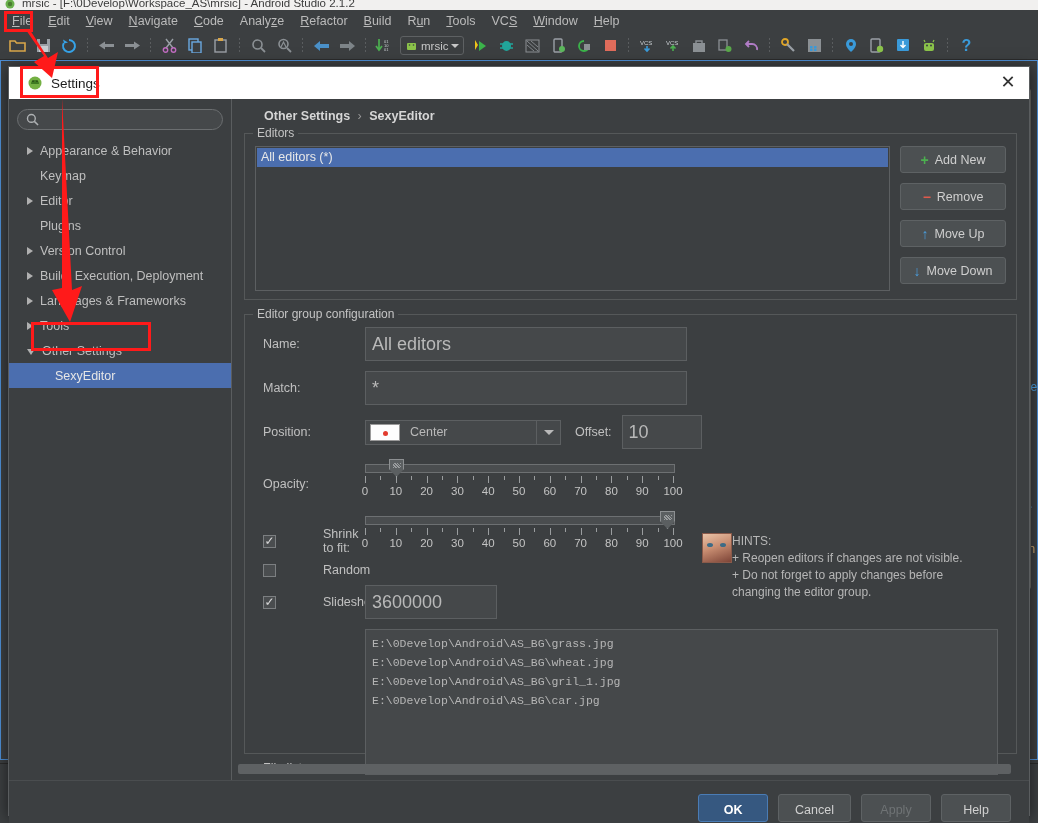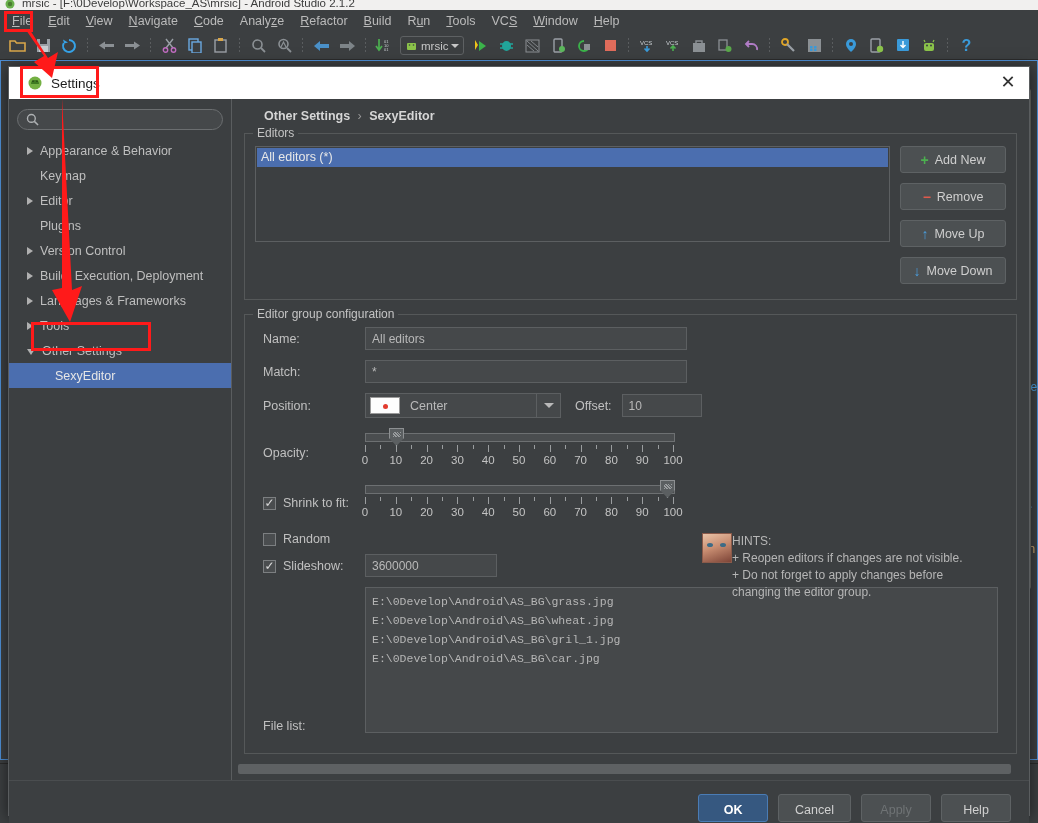--- a/index.html
+++ b/index.html
@@ -113,41 +113,41 @@
   .group {
     position: relative; border: 1px solid #555859; margin-bottom: 14px; padding: 12px 10px 10px 10px;
   }
   .group-label {
     position: absolute; top: -8px; left: 8px; background: #3c3f41;
     padding: 0 4px; font-size: 12px; color: #c4c4c4;
   }
 
   .editors-row { display: flex; gap: 10px; }
   .editors-list {
-    flex: 1; height: 96px; border: 1px solid #5c5f61; background: #3c3f41; padding: 1px;
+    flex: 1; height: 145px; border: 1px solid #5c5f61; background: #3c3f41; padding: 1px;
   }
   .list-item-sel {
     background: #4b6eaf; color: #e8e8e8; font-size: 12.5px; height: 19px;
     line-height: 19px; padding-left: 4px;
   }
   .side-buttons { width: 106px; display: flex; flex-direction: column; gap: 10px; }
   .btn {
     height: 27px; background: #4c5052; border: 1px solid #5e6264; border-radius: 3px;
     color: #cfcfcf; font-size: 12.5px; display: flex; align-items: center;
     justify-content: center; gap: 6px; cursor: pointer;
     font-family: "Liberation Sans", sans-serif;
   }
   .btn .sym { font-weight: bold; font-size: 14px; }
 
   
   .form-row { display: flex; align-items: center; margin-bottom: 10px; }
   .form-label { width: 110px; font-size: 12.5px; color: #c0c0c0; padding-left: 8px; }
   .text-input {
     height: 23px; background: #45484a; border: 1px solid #5c5f61; color: #b9b9b9;
-    font-size: 12px; padding: 0 6px; font-family: "Liberation Sans", sans-serif; outline: none;
+    font-size: 18px; padding: 16px 6px; font-family: "Liberation Sans", sans-serif; outline: none;
   }
   .combo {
     height: 25px; width: 196px; background: #45484a; border: 1px solid #5c5f61;
     display: flex; align-items: center; position: relative;
   }
   .combo-swatch {
     width: 30px; height: 17px; margin-left: 4px; background: #fdfdfd;
     border: 1px solid #9a9a9a; position: relative;
   }
   .combo-swatch i {
@@ -182,21 +182,21 @@
   .tick.minor { height: 4px; }
   .tick-labels { position: absolute; top: 26px; left: 0; width: 310px; height: 14px; }
   .tick-label {
     position: absolute; font-size: 11.5px; color: #c3c3c3; transform: translateX(-50%);
     white-space: nowrap;
   }
 
   .cb { width: 13px; height: 13px; border: 1px solid #7c7f81; background: #4a4d4f;
     display: inline-flex; align-items: center; justify-content: center; margin-right: 7px; flex: none; }
   .cb.checked::after { content: '✓'; color: #d8d8d8; font-size: 12px; line-height: 11px; }
-  .cb-label { font-size: 12.5px; color: #c0c0c0; }
+  .cb-label { font-size: 12.5px; color: #c0c0c0; margin-left: 40px; }
 
   .filelist {
     flex: 1; height: 146px; background: #45484a; border: 1px solid #5c5f61;
     font-family: "Liberation Mono", monospace; font-size: 11.5px; color: #b5b5b5;
     padding: 4px 6px; line-height: 19px; overflow: hidden;
   }
 
   .hints { position: absolute; right: 24px; top: 218px; width: 290px; display: flex; }
   .hints-avatar {
     width: 30px; height: 30px; flex: none; border: 1px solid #8a5a4a;

